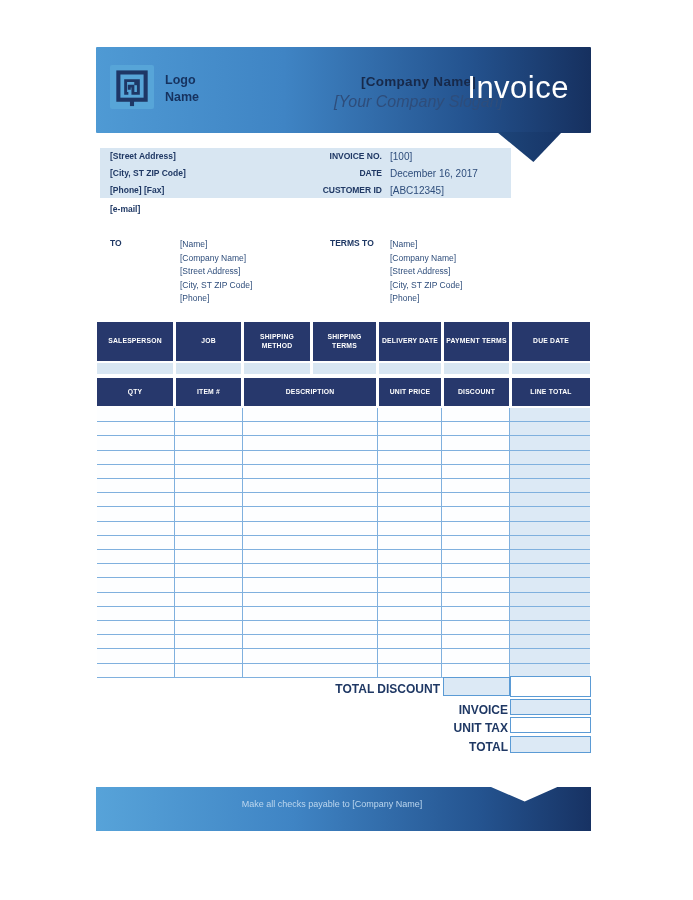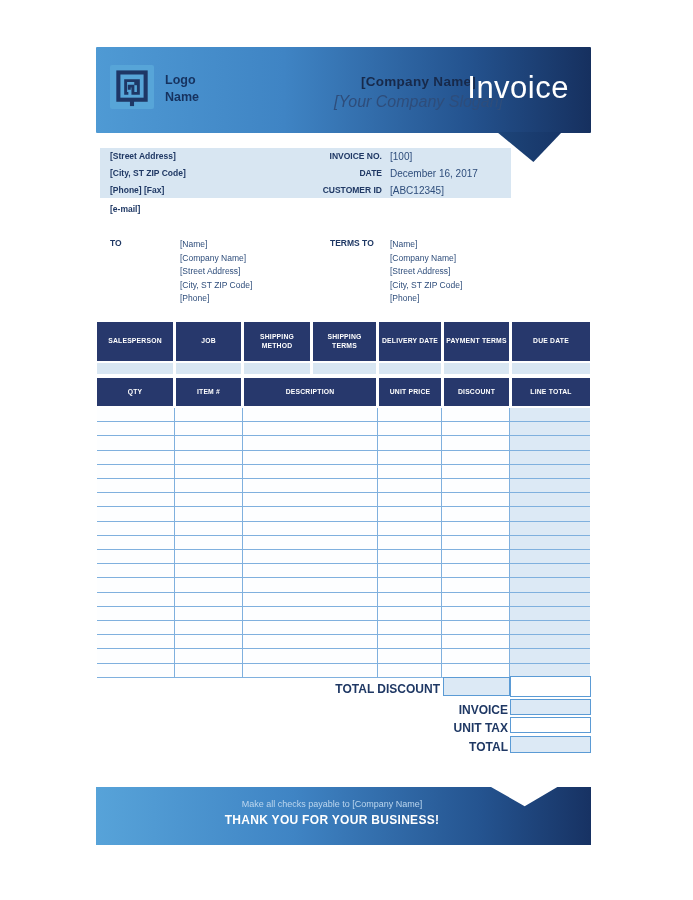--- a/index.html
+++ b/index.html
@@ -75,21 +75,21 @@
   .lbl-tax { left:97px; top:721px; width:411px; }
   .lbl-tot { left:97px; top:740px; width:411px; }
   .tot-cell { position:absolute; border:1px solid var(--tot-border); }
   .cell-td-disc { left:443px; top:677px; width:67px; height:19px; background:var(--cell-blue); }
   .cell-td-line { left:510px; top:676px; width:81px; height:21px; background:#ffffff; }
   .cell-sub { left:510px; top:699px; width:81px; height:16px; background:var(--cell-blue); }
   .cell-tax { left:510px; top:717px; width:81px; height:16px; background:#ffffff; }
   .cell-tot { left:510px; top:736px; width:81px; height:17px; background:var(--cell-blue); }
   
   .footer-band {
-    position:absolute; left:96px; top:787px; width:495px; height:58px;
+    position:absolute; left:96px; top:787px; width:495px; height:44px;
     background:linear-gradient(to right,#57a3d9 0%,#3f84c4 40%,#24538f 78%,#173263 100%);
     clip-path:polygon(0 0,79.8% 0,86.6% 33%,93.2% 0,100% 0,100% 100%,0 100%);
   }
   .footer-text { position:absolute; left:0; top:12px; width:472px; text-align:center; }
   .footer-line1 { font-size:9px; color:#bcd6ee; }
   .footer-line2 { margin-top:4px; font-size:12px; font-weight:bold; color:#ffffff; letter-spacing:.3px; }
 </style>
 </head>
 <body>
 
@@ -336,17 +336,16 @@
   <div class="tot-label lbl-sub">INVOICE</div>
   <div class="tot-cell cell-sub"></div>
   <div class="tot-label lbl-tax">UNIT TAX</div>
   <div class="tot-cell cell-tax"></div>
   <div class="tot-label lbl-tot">TOTAL</div>
   <div class="tot-cell cell-tot"></div>
 
   <div class="footer-band">
     <div class="footer-text">
       <div class="footer-line1">Make all checks payable to [Company Name]</div>
-      <div class="footer-line2">THANK YOU FOR YOUR BUSINESS!</div>
     </div>
   </div>
 
 </div>
 
 </body></html>

